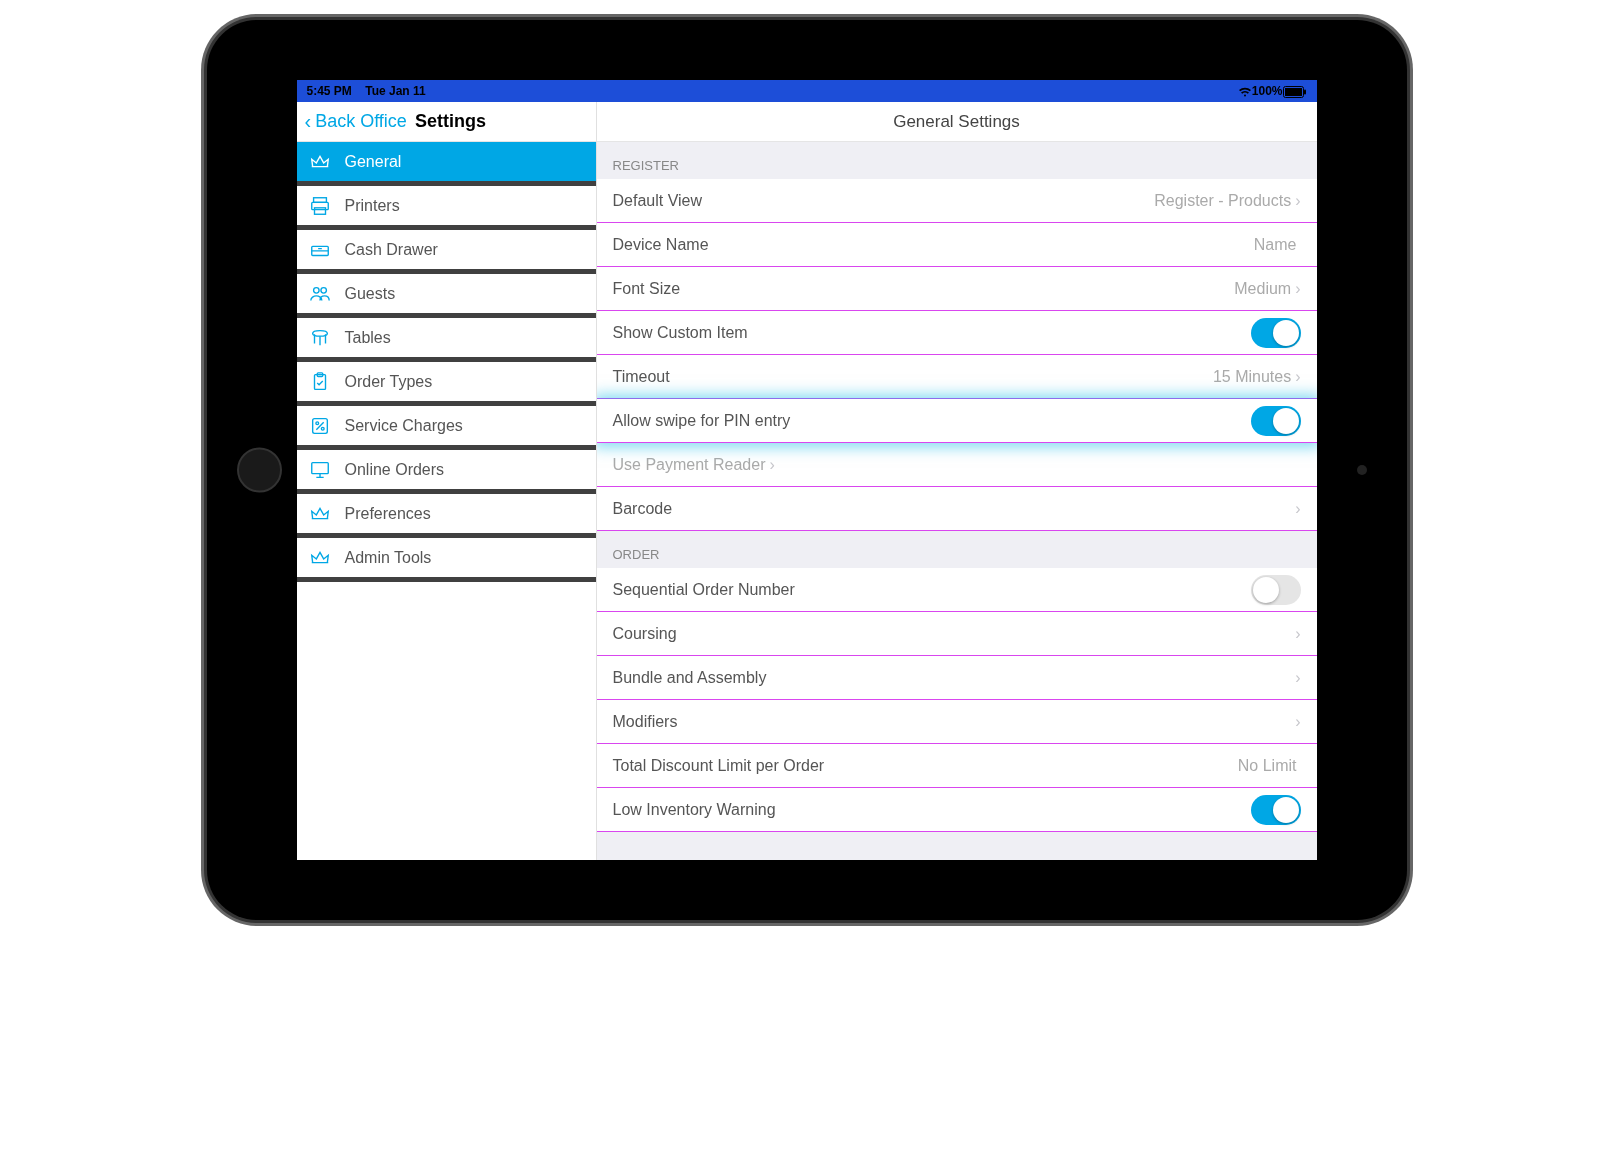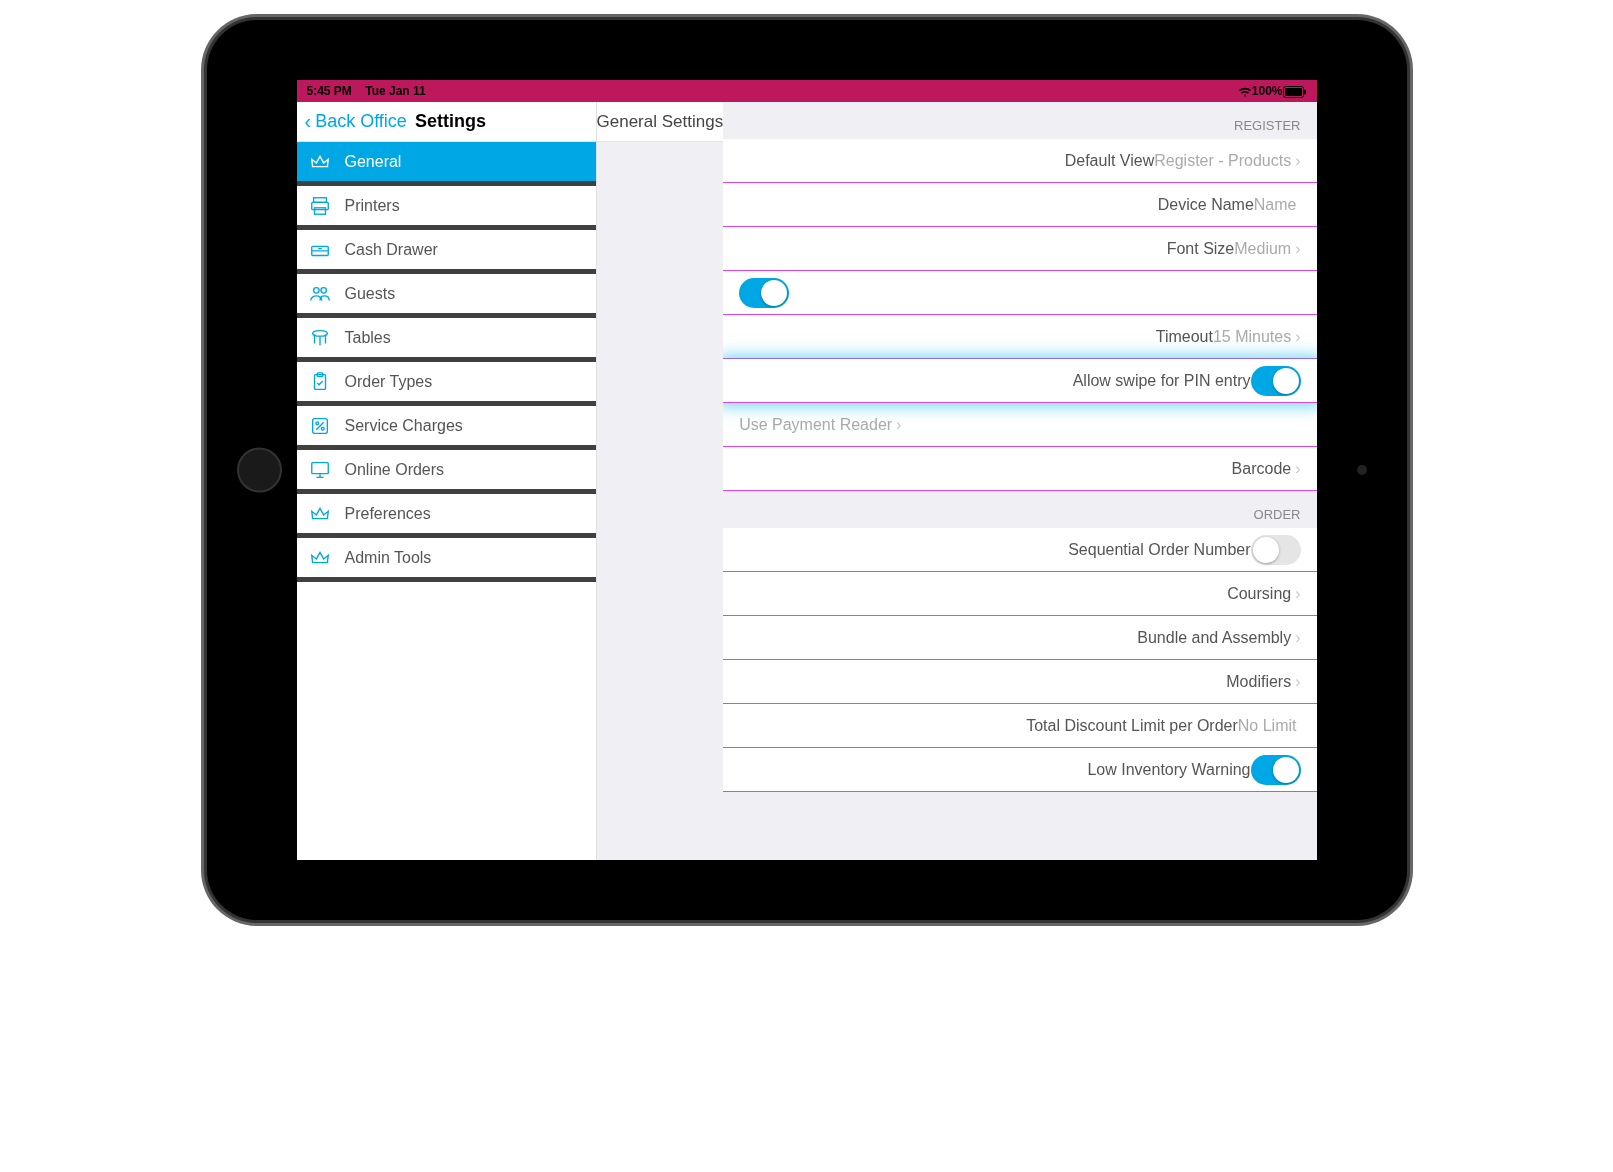--- a/index.html
+++ b/index.html
@@ -32,21 +32,21 @@
 .camera {
   position: absolute;
   right: 40px;
   top: 50%;
   transform: translateY(-50%);
   width: 10px; height: 10px;
   border-radius: 50%;
   background: #222;
 }
 .screen {
-  background: #be185d;
+  background: #1d4ed8;
   width: 100%;
   height: 780px;
   overflow: hidden;
   position: relative;
 }
 .status-bar {
   height: 22px;
   display: flex;
   justify-content: space-between;
   align-items: center;
@@ -93,22 +93,22 @@
   cursor: pointer;
 }
 .sidebar-item.active { background: #00a7e5; color: #fff; }
 .sidebar-item.active .side-icon { color: #fff; stroke: #fff; }
 .side-icon { width: 22px; height: 22px; display: flex; align-items: center; justify-content: center; color: #00a7e5; }
 .side-icon svg { width: 22px; height: 22px; }
 .main {
   flex: 1;
   background: #efeff4;
   display: flex;
+  flex-direction: column;
   overflow: hidden;
-  text-align: right;
 }
 .main-header {
   height: 40px;
   background: #fff;
   display: flex;
   align-items: center;
   justify-content: center;
   font-size: 17px;
   color: #444;
   border-bottom: 1px solid #e5e5e5;
@@ -298,20 +298,21 @@
               <div class="row">
                 <span class="row-label">Device Name</span>
                 <span class="row-value">Name</span>
               </div>
               <div class="row">
                 <span class="row-label">Font Size</span>
                 <span class="row-value">Medium</span>
                 <span class="chevron">›</span>
               </div>
               <div class="row">
+                <span class="row-label">Show Custom Item</span>
                 <div class="toggle on">
                   <div class="knob"></div>
                 </div>
               </div>
               <div class="row">
                 <span class="row-label">Timeout</span>
                 <span class="row-value">15 Minutes</span>
                 <span class="chevron">›</span>
               </div>
               <div class="row highlight">

